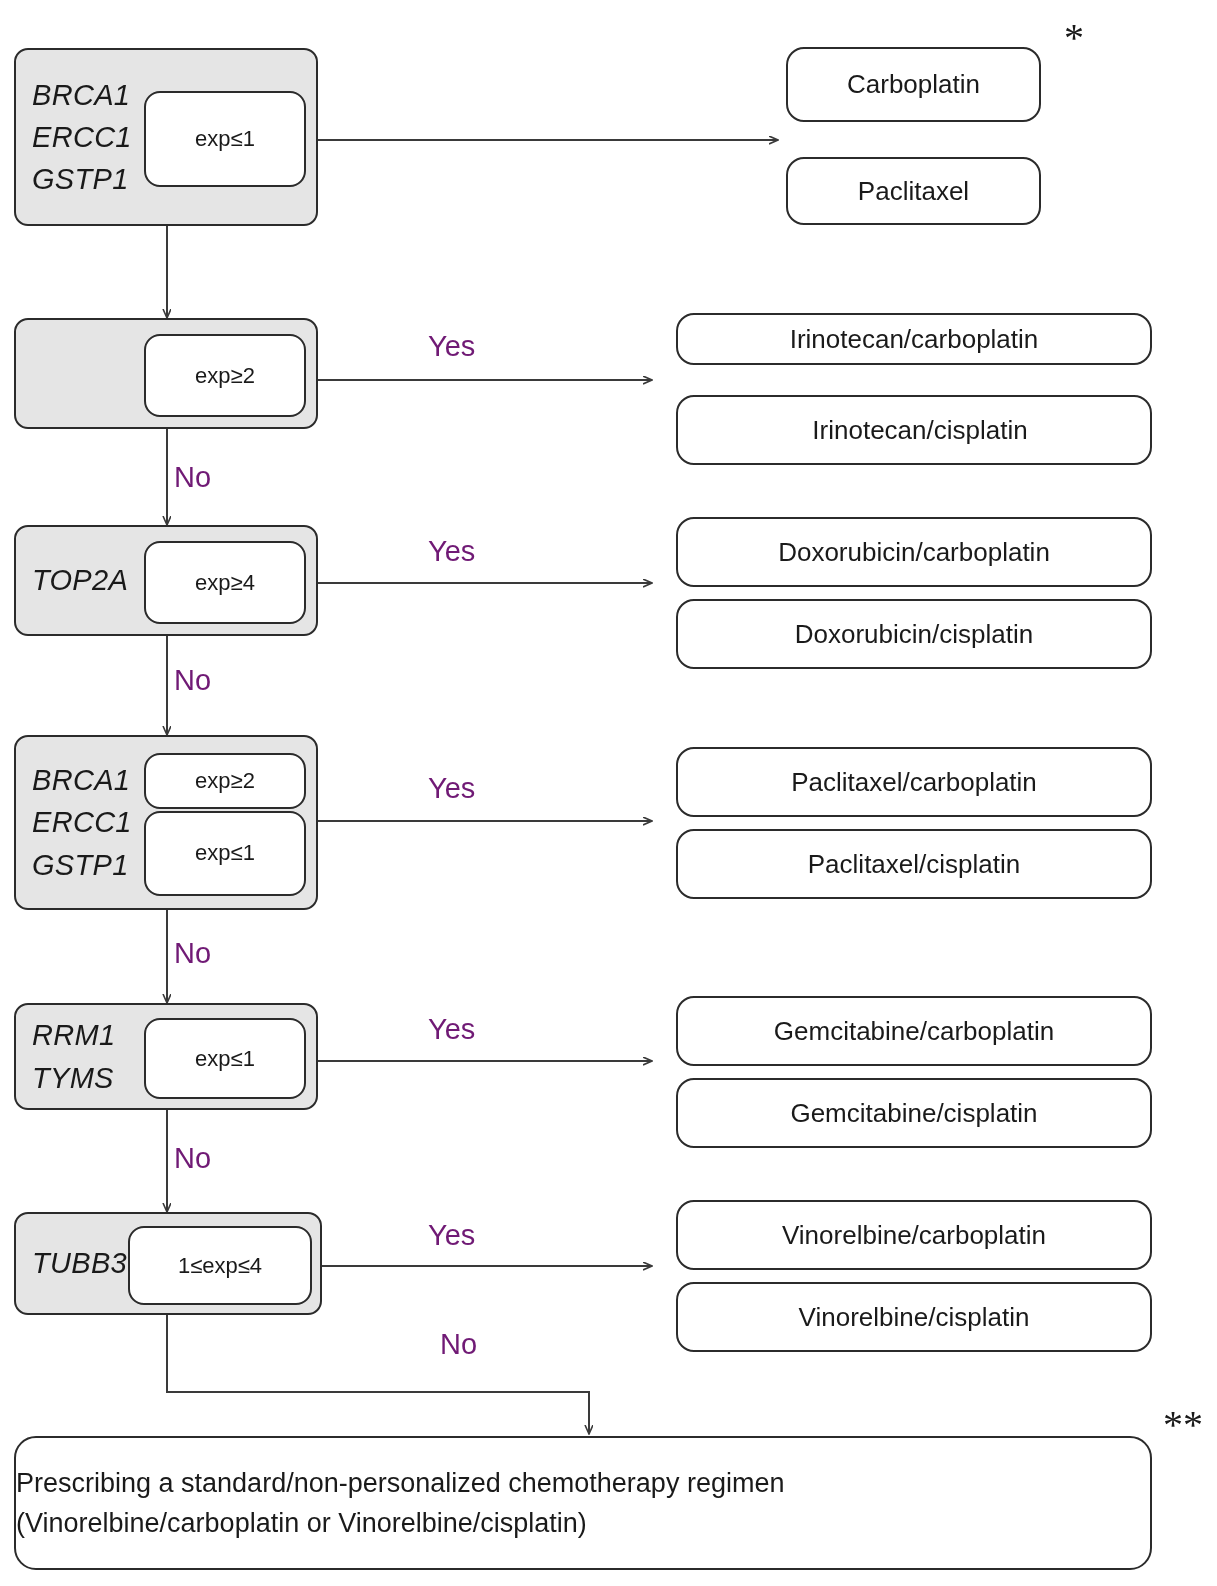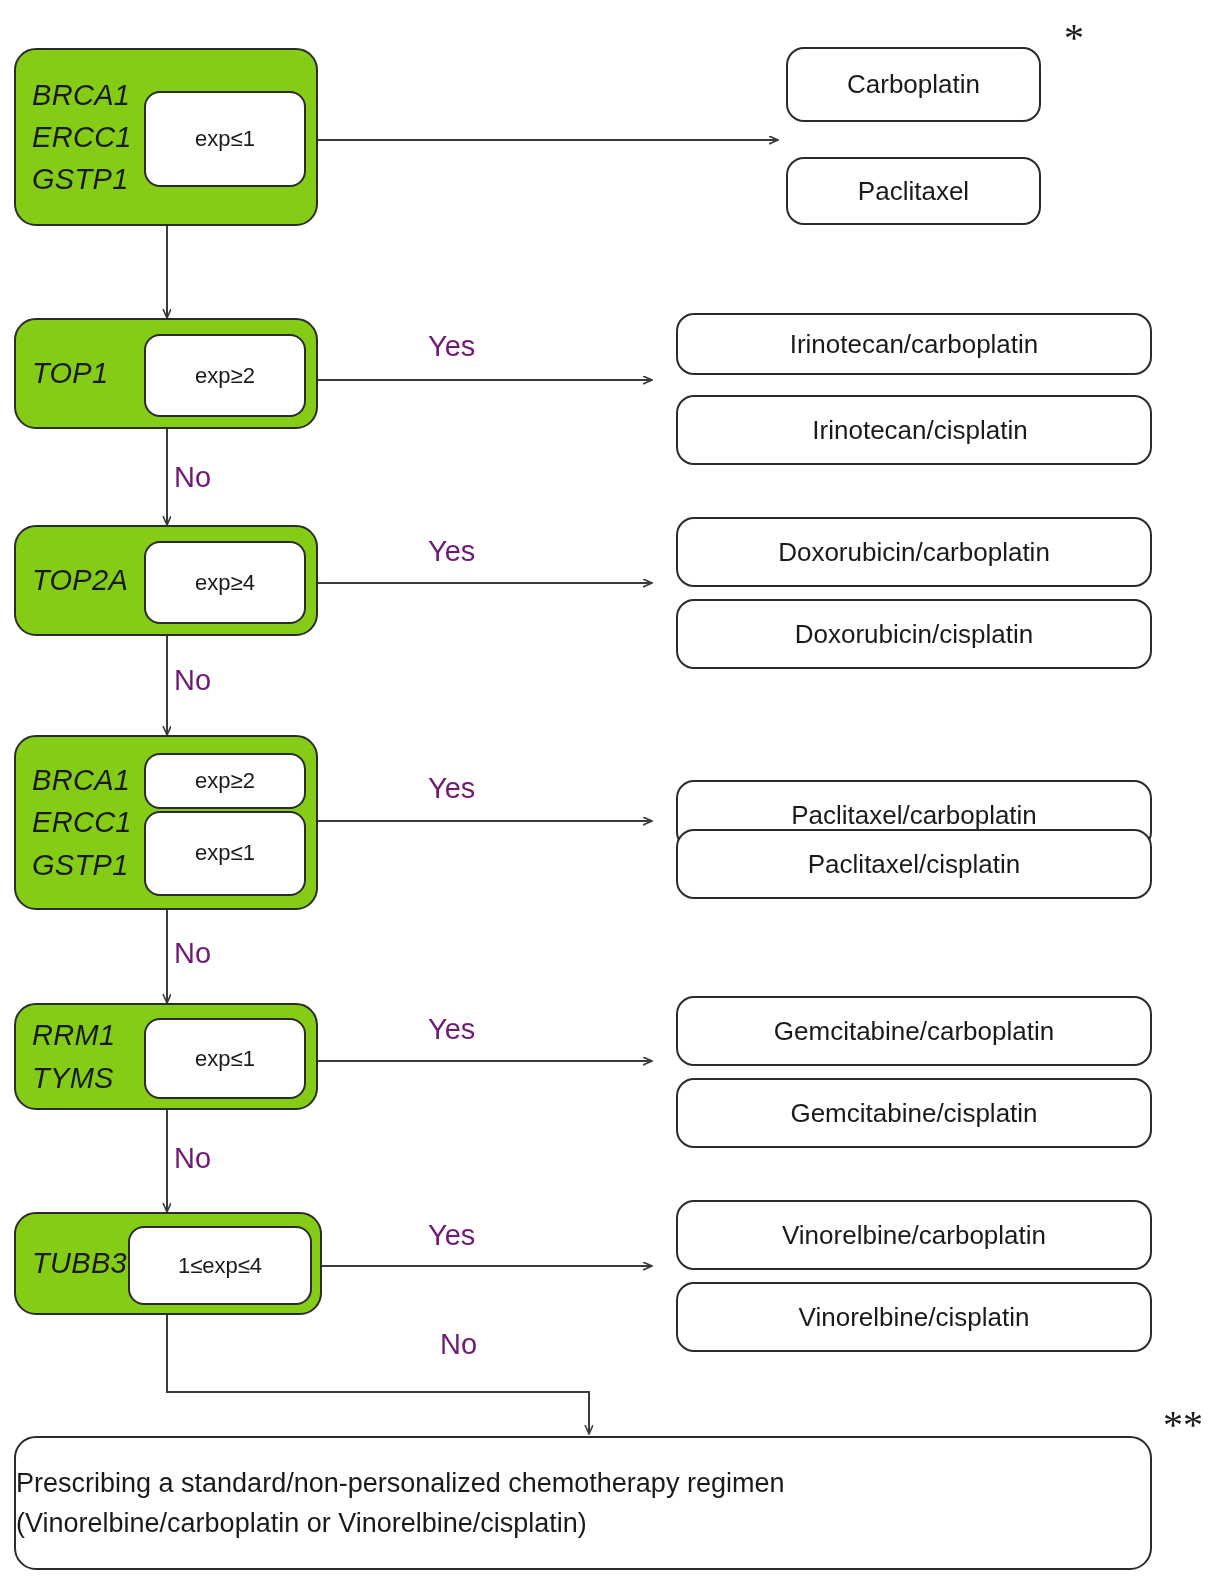--- a/index.html
+++ b/index.html
@@ -17,22 +17,22 @@
     height: 1586px;
     background: #ffffff;
     overflow: hidden;
   }
 
   
   .gene-box {
     position: absolute;
     box-sizing: border-box;
     border: 2.5px solid #2b2b2b;
-    border-radius: 22px;
-    background: #84cc16;
+    border-radius: 14px;
+    background: #e5e5e5;
   }
   .gene-labels {
     position: absolute;
     left: 16px;
     top: 0;
     height: 100%;
     display: flex;
     flex-direction: column;
     justify-content: center;
     align-items: flex-start;
@@ -160,23 +160,20 @@
       <span>BRCA1</span>
       <span>ERCC1</span>
       <span>GSTP1</span>
     </div>
     <div class="exp-stack" style="left:128px; top:41px; width:162px; height:96px;">
       <div class="exp-box" style="height:96px;">exp≤1</div>
     </div>
   </div>
 
   <div class="gene-box" style="left:14px; top:318px; width:304px; height:111px;">
-    <div class="gene-labels">
-      <span>TOP1</span>
-    </div>
     <div class="exp-stack" style="left:128px; top:14px; width:162px; height:83px;">
       <div class="exp-box" style="height:83px;">exp≥2</div>
     </div>
   </div>
 
   <div class="gene-box" style="left:14px; top:525px; width:304px; height:111px;">
     <div class="gene-labels">
       <span>TOP2A</span>
     </div>
     <div class="exp-stack" style="left:128px; top:14px; width:162px; height:83px;">
@@ -212,27 +209,27 @@
     </div>
     <div class="exp-stack" style="left:112px; top:12px; width:184px; height:79px;">
       <div class="exp-box" style="height:79px;">1≤exp≤4</div>
     </div>
   </div>
 
   <div class="drug-box" style="left:786px; top:47px; width:255px; height:75px;">Carboplatin</div>
   <div class="drug-box" style="left:786px; top:157px; width:255px; height:68px;">Paclitaxel</div>
   <div class="asterisk" style="left:1064px; top:18px;">*</div>
 
-  <div class="drug-box" style="left:676px; top:313px; width:476px; height:62px;">Irinotecan/carboplatin</div>
+  <div class="drug-box" style="left:676px; top:313px; width:476px; height:52px;">Irinotecan/carboplatin</div>
   <div class="drug-box" style="left:676px; top:395px; width:476px; height:70px;padding-left:12px;">Irinotecan/cisplatin</div>
 
   <div class="drug-box" style="left:676px; top:517px; width:476px; height:70px;">Doxorubicin/carboplatin</div>
   <div class="drug-box" style="left:676px; top:599px; width:476px; height:70px;">Doxorubicin/cisplatin</div>
 
-  <div class="drug-box" style="left:676px; top:780px; width:476px; height:70px;">Paclitaxel/carboplatin</div>
+  <div class="drug-box" style="left:676px; top:747px; width:476px; height:70px;">Paclitaxel/carboplatin</div>
   <div class="drug-box" style="left:676px; top:829px; width:476px; height:70px;">Paclitaxel/cisplatin</div>
 
   <div class="drug-box" style="left:676px; top:1078px; width:476px; height:70px;">Gemcitabine/cisplatin</div>
   <div class="drug-box" style="left:676px; top:996px; width:476px; height:70px;">Gemcitabine/carboplatin</div>
 
   <div class="drug-box" style="left:676px; top:1200px; width:476px; height:70px;">Vinorelbine/carboplatin</div>
   <div class="drug-box" style="left:676px; top:1282px; width:476px; height:70px;">Vinorelbine/cisplatin</div>
 
   <div class="edge-label" style="left:428px; top:330px;">Yes</div>
   <div class="edge-label" style="left:174px; top:461px;">No</div>

